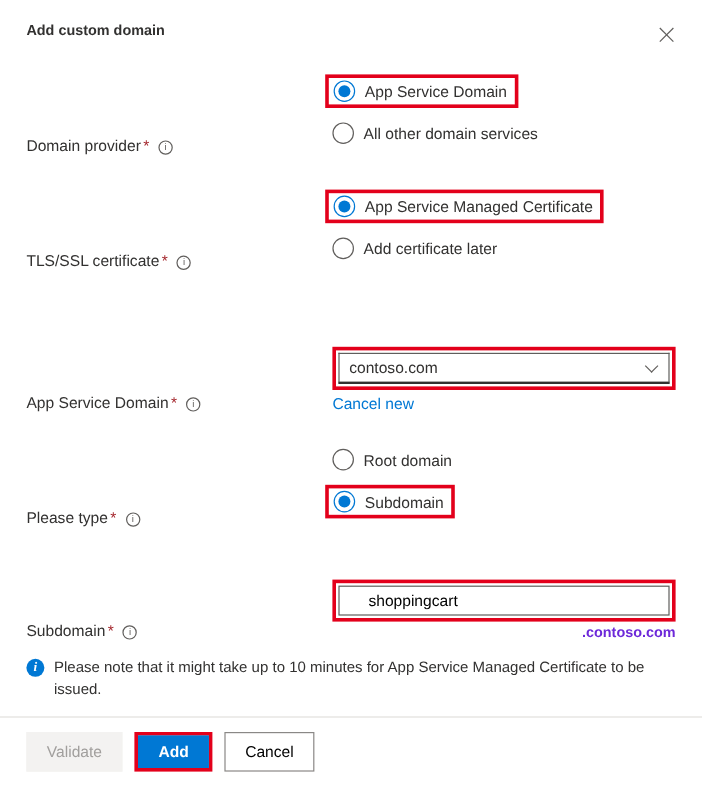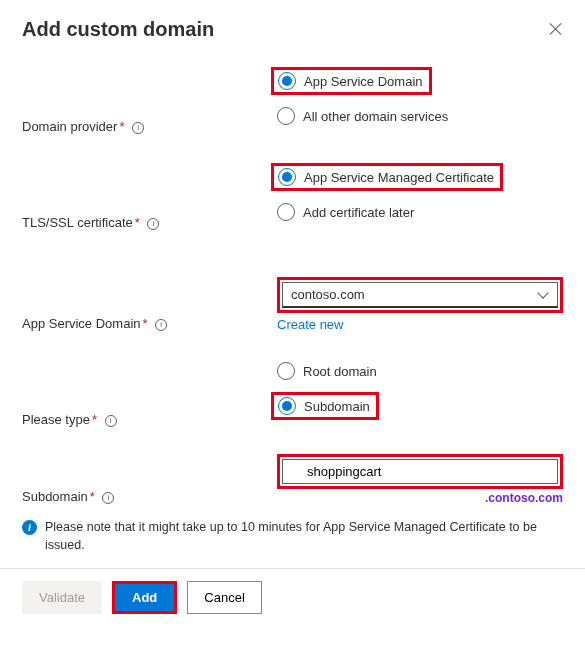--- a/index.html
+++ b/index.html
@@ -12,21 +12,21 @@
     background: #fff;
   }
   .panel { padding: 18px 22px 14px 22px; }
   .header {
     display: flex;
     align-items: flex-start;
     justify-content: space-between;
     margin-bottom: 24px;
   }
   h1 {
-    font-size: 20px;
+    font-size: 12px;
     font-weight: 600;
     margin: 0;
   }
   .close-x {
     width: 14px; height: 14px;
     position: relative; cursor: pointer;
     margin-top: 4px;
   }
   .close-x::before, .close-x::after {
     content: ""; position: absolute; left: 6px; top: -1px;
@@ -183,21 +183,21 @@
     border-color: #0078d4;
     font-weight: 600;
   }
   .add-wrap {
     border: 3px solid #e3001b;
     padding: 0;
     display: inline-block;
   }
   .add-wrap .btn.primary { border: 1px solid #0078d4; }
 
-  .hl-red.full { display: block; padding: 2px; margin: 0 0 2px 0; }
+  .hl-red.full { display: block; padding: 2px; margin: 17px 0 2px 0; }
   .hl-red.full .select-box { border: 1px solid #605e5c; border-bottom: 2px solid #323130; }
 </style>
 </head>
 <body>
 
 <div class="panel">
   <div class="header">
     <h1>Add custom domain</h1>
     <div class="close-x"></div>
   </div>
@@ -252,21 +252,21 @@
       <span>App Service Domain</span><span class="req">*</span>
       <span class="info-icon">i</span>
     </div>
     <div class="control-col">
       <div class="hl-red full">
         <div class="select-box">
           <span>contoso.com</span>
           <span class="chevron"></span>
         </div>
       </div>
-      <span class="link">Create new</span>
+      <span class="link">Cancel new</span>
     </div>
   </div>
 
   <div class="group-gap"></div>
 
   <div class="row">
     <div class="label-col">
       <span>Please type</span><span class="req">*</span>
       <span class="info-icon">i</span>
     </div>

